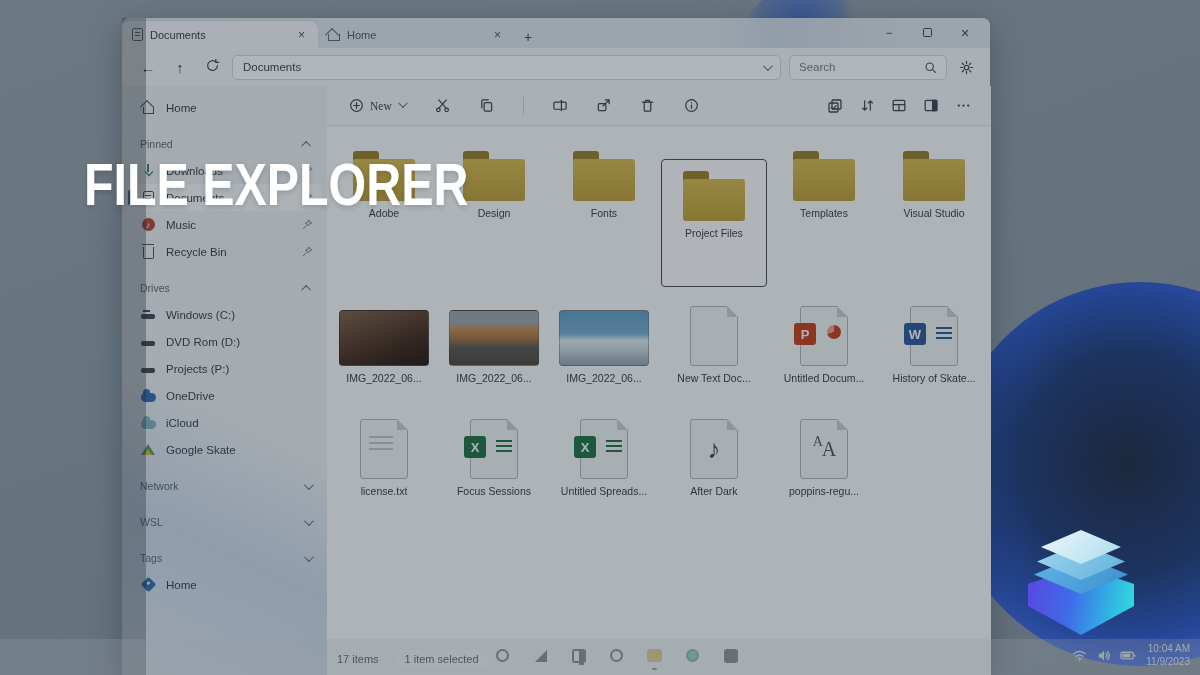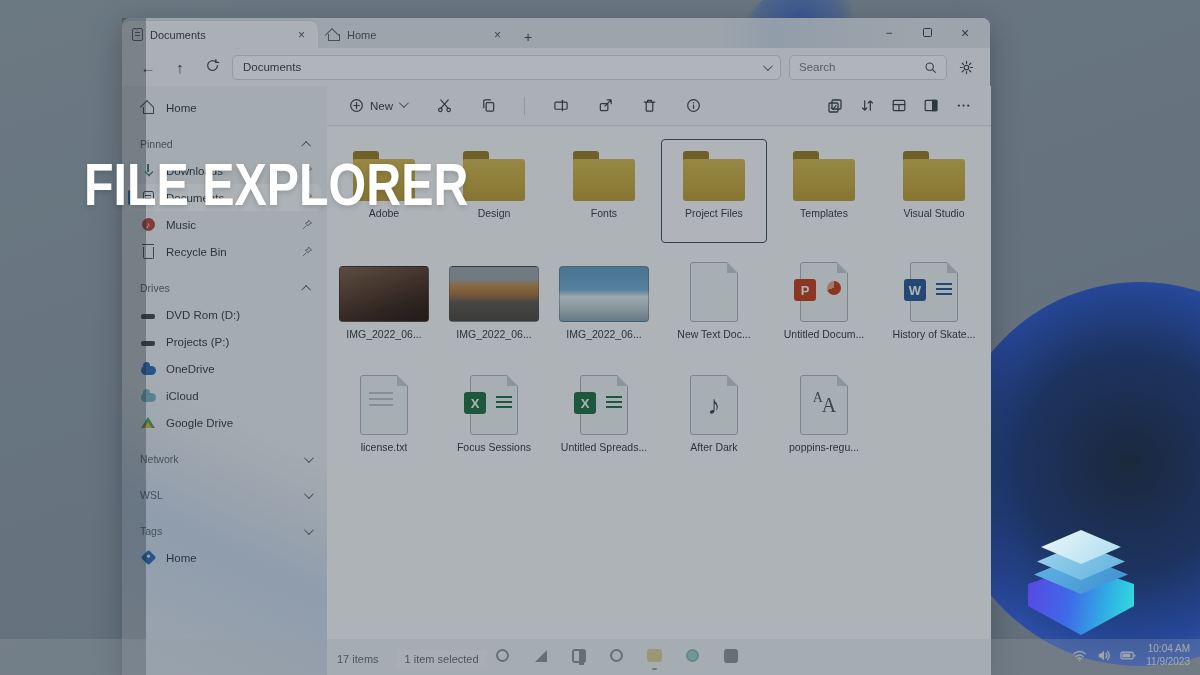--- a/index.html
+++ b/index.html
@@ -91,33 +91,33 @@
   .ic-cloud.one { background:#2f6ab2; }
   .ic-cloud.icl { background:#79aebe; }
   .ic-gdrive { width:0; height:0; border-left:7px solid transparent; border-right:7px solid transparent; border-bottom:11px solid #4e9a57; position:relative; }
   .ic-gdrive::after { content:""; position:absolute; left:-4px; top:5px; width:0; height:0; border-left:4px solid transparent; border-right:4px solid transparent; border-bottom:6px solid #d5b43e; }
   .ic-tag { width:11px; height:11px; border-radius:2px 2px 2px 2px; background:#2f6ab2; transform:rotate(45deg); position:relative; margin-left:1px; }
   .ic-tag::after { content:""; position:absolute; left:2.5px; top:2.5px; width:3px; height:3px; border-radius:50%; background:#dfe7ee; }
 
   
   .main { flex:1; display:flex; flex-direction:column; background:#f6f8fa; }
   .toolbar { height:40px; background:#f1f4f7; display:flex; align-items:center; padding:0 14px; gap:16px;
-    border-bottom:1px solid #dde2e6; box-shadow:0 1px 2px rgba(70,80,90,.06); }
+    border-bottom:1px solid #dde2e6; box-shadow:0 1px 2px rgba(70,80,90,.06);font-family:Liberation Serif, serif; }
   .tb-btn { display:flex; align-items:center; gap:6px; font-size:11.5px; color:#333c44; padding:5px 8px; border-radius:4px; }
   .tb-ic { width:28px; height:26px; display:flex; align-items:center; justify-content:center; border-radius:4px; }
   .tb-div { width:1px; height:18px; background:#c8cfd4; margin:0 6px; }
   .tb-right { margin-left:auto; display:flex; align-items:center; gap:4px; }
   svg.li { stroke:#39424a; stroke-width:1.3; fill:none; stroke-linecap:round; stroke-linejoin:round; }
 
   .content { flex:1; padding:13px 0 0 4px; display:grid; grid-template-columns:repeat(6,110px); grid-auto-rows:minmax(96px,auto); row-gap:17px; align-content:start; }
   .cell { width:106px; display:flex; flex-direction:column; align-items:center; gap:6px; padding-top:4px; }
   .cell .icon-box { height:58px; display:flex; align-items:flex-end; justify-content:center; }
   .cell .label { font-size:10.5px; color:#333b42; text-align:center; line-height:12px; max-width:100px;
     white-space:nowrap; overflow:hidden; }
-  .cell.selected { border:1.5px solid #414c54; border-radius:4px; background:rgba(255,255,255,.30); padding-top:3px; height:104px; }
+  .cell.selected { border:1.5px solid #414c54; border-radius:4px; background:rgba(255,255,255,.30); padding-top:3px; height:128px;margin-top:20px; }
 
   
   .folder { width:62px; height:50px; position:relative; }
   .folder::before { content:""; position:absolute; left:0; top:0; width:26px; height:14px; border-radius:3px 3px 0 0; background:#977c24; }
   .folder::after { content:""; position:absolute; left:0; bottom:0; width:62px; height:42px; border-radius:2px 3px 3px 3px;
     background:linear-gradient(180deg,#d3b74e 0%,#c7a83e 60%,#bb9c35 100%); }
 
   
   .thumb { width:90px; height:56px; border-radius:4px; border:1px solid rgba(60,70,80,.35); }
   .thumb.t1 { background:linear-gradient(160deg,#7d6048 0%,#5e4130 35%,#3a2419 70%,#241510 100%); }
@@ -295,20 +295,26 @@
               <path d="M6 10l-4 4"></path>
             </svg>
         </div>
 
         <div class="side-head">
           <span>Drives</span>
           <span class="chev up"></span>
         </div>
         <div class="side-item">
           <span class="s-ic">
+              <span class="ic-drive"></span>
+            </span>
+          <span>Windows (C:)</span>
+        </div>
+        <div class="side-item">
+          <span class="s-ic">
               <span class="ic-drive flat"></span>
             </span>
           <span>DVD Rom (D:)</span>
         </div>
         <div class="side-item">
           <span class="s-ic">
               <span class="ic-drive flat"></span>
             </span>
           <span>Projects (P:)</span>
         </div>
@@ -322,21 +328,21 @@
         <div class="side-item">
           <span class="s-ic">
               <span class="ic-cloud icl"></span>
             </span>
           <span>iCloud</span>
         </div>
         <div class="side-item">
           <span class="s-ic">
               <span class="ic-gdrive"></span>
             </span>
-          <span>Google Drive</span>
+          <span>Google Skate</span>
         </div>
 
         <div class="side-head">
           <span>Network</span>
           <span class="chev down"></span>
         </div>
         <div class="side-head">
           <span>WSL</span>
           <span class="chev down"></span>
         </div>

